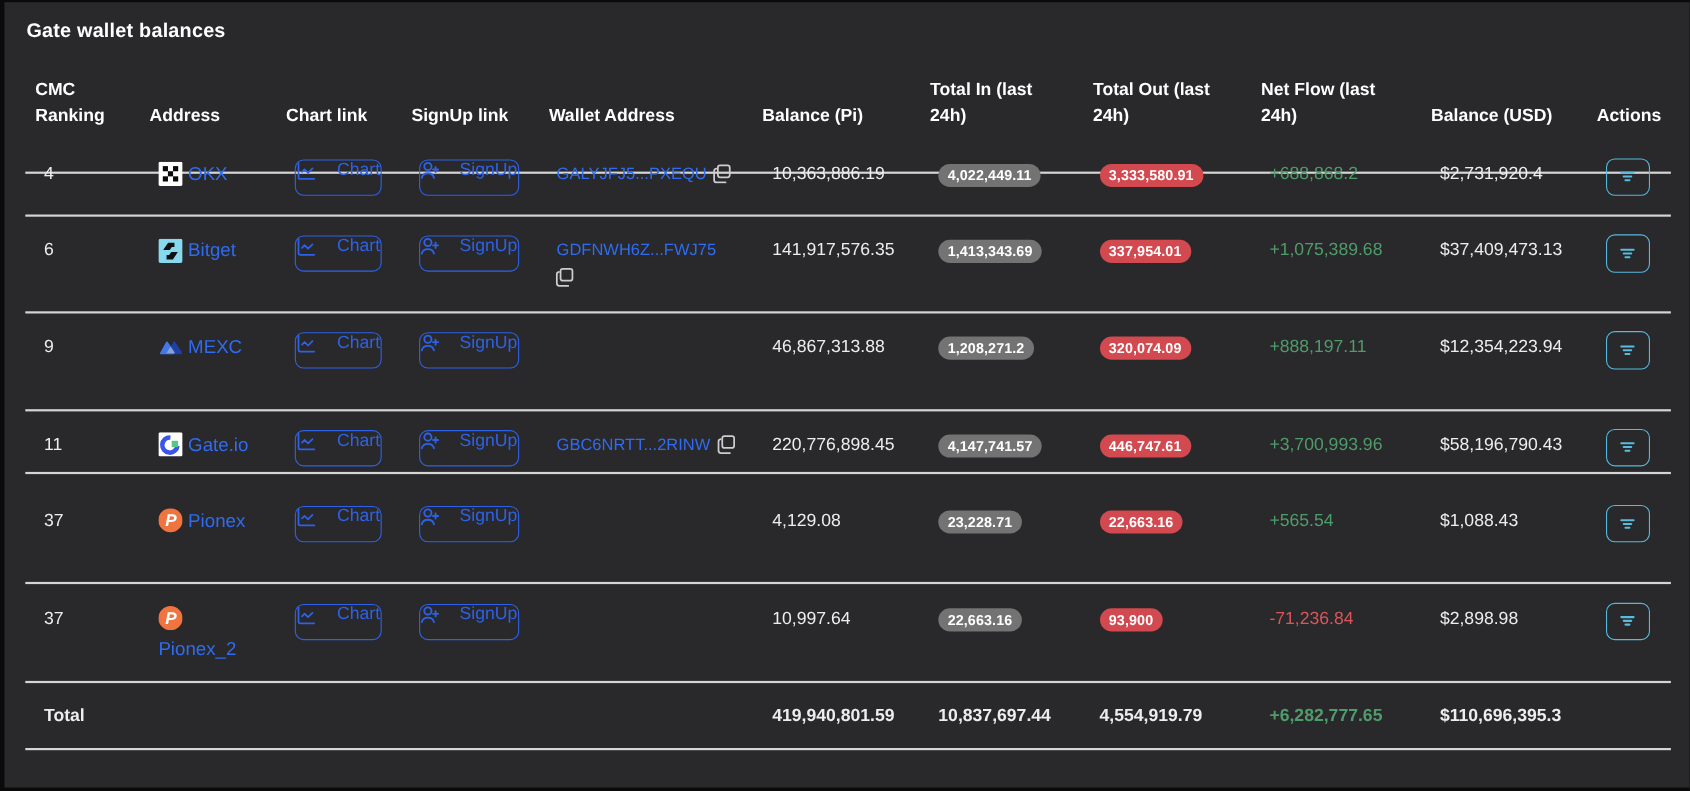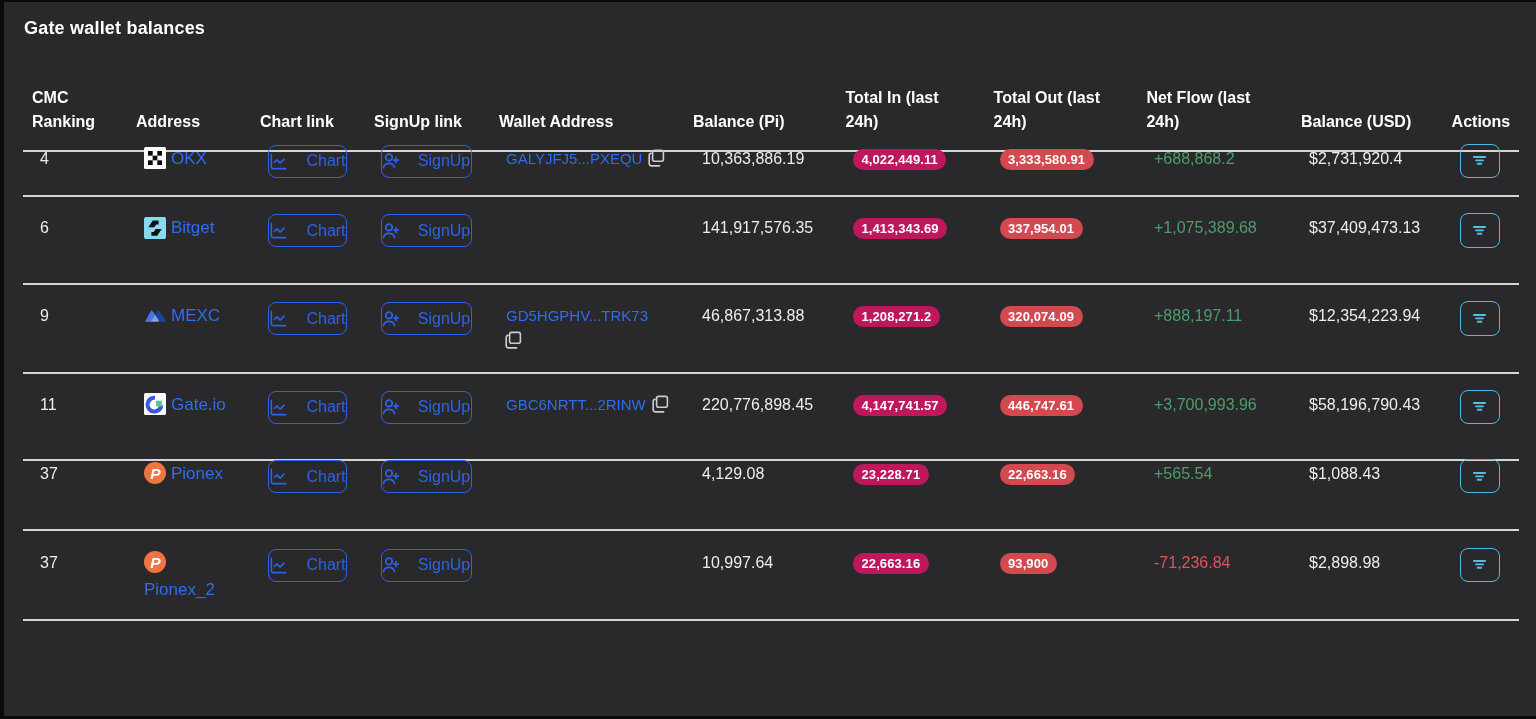--- a/index.html
+++ b/index.html
@@ -6,33 +6,33 @@
 .title{position:absolute;left:20px;top:15.5px;font-size:18px;font-weight:700;color:#fff;line-height:21px;letter-spacing:.2px}
 .row{position:absolute;left:18.5px;width:1496px;border-bottom:2px solid #d5d5d5}
 .hcell{position:absolute;font-size:16px;font-weight:700;color:#fff;line-height:24px;white-space:pre-line}
 .h1{top:92px}.h2{top:68.4px}
 .cell{position:absolute;top:18px;font-size:16px;color:#ededed;line-height:26px;white-space:nowrap}
 .blue{color:#2f6cf1}
 .addr{font-size:15px}
 .xflex{display:flex;align-items:center;gap:5px}
 .exn{font-size:17px}
 .xflex svg{margin-top:-1px;flex:none}
-.btn{position:absolute;top:17.3px;height:33px;border:1.5px solid #2d62e8;border-radius:8px;color:#2d62e8;font-size:16px;display:flex;align-items:center;justify-content:center;gap:18px;background:transparent}
+.btn{position:absolute;top:17.3px;height:33px;border:1.5px solid #2d62e8;border-radius:8px;color:#2d62e8;font-size:16px;display:flex;justify-content:center;gap:18px;background:transparent}
 .pill{position:absolute;top:21px;height:21px;border-radius:10.5px;color:#fff;font-size:13px;font-weight:700;display:flex;align-items:center;padding:0 8.5px;letter-spacing:.1px}
-.pg{background:#be185d}.pr{background:#d2494f}
+.pg{background:#737373}.pr{background:#d2494f}
 .tg{color:#4f9c6b}.tr{color:#d9565a}
 .ibtn{position:absolute;left:1437px;top:16px;width:40px;height:34.5px;border:1.5px solid #53b9de;border-radius:8px;display:flex;align-items:center;justify-content:center}
 .copy2{margin-top:2px;margin-left:-2px}
 .bold{font-weight:700}
 .exw svg{display:block}
 .exw .nm2{display:block;margin-top:4px;line-height:26px}
 </style></head><body>
 <div class="panel">
 <div class="title">Gate wallet balances</div>
-<div class="row" style="top:16px;height:134px">
+<div class="row" style="top:0;height:156px">
 <div class="hcell h2" style="left:9.5px">CMC
 Ranking</div>
 <div class="hcell h1" style="left:113.5px">Address</div>
 <div class="hcell h1" style="left:237.5px">Chart link</div>
 <div class="hcell h1" style="left:351.5px">SignUp link</div>
 <div class="hcell h1" style="left:476.5px">Wallet Address</div>
 <div class="hcell h1" style="left:670.5px">Balance (Pi)</div>
 <div class="hcell h2" style="left:823.0px">Total In (last
 24h)</div>
 <div class="hcell h2" style="left:971.1px">Total Out (last
@@ -110,20 +110,24 @@
       </div>
 <div class="btn" style="left:358.0px;width:91px">
         <svg width="18" height="18" viewBox="0 0 17 17" fill="none" stroke="#2d62e8" stroke-width="1.6" stroke-linecap="round" stroke-linejoin="round">
           <circle cx="6.6" cy="5.1" r="3.1"></circle>
           <path d="M1.4 14.7 a5.3 4.8 0 0 1 10.4 0"></path>
           <path d="M13.2 5.4 v4.4"></path>
           <path d="M11 7.6 h4.4"></path>
         </svg>
         <span>SignUp</span>
       </div>
+<div class="cell" style="left:483.5px"><span class="blue addr">GDFNWH6Z...FWJ75</span><div class="copy2"><svg width="18" height="18" viewBox="0 0 18 18" fill="none" stroke="#cdcdcd" stroke-width="1.6" stroke-linecap="round" stroke-linejoin="round">
+            <rect x="5.6" y="1.4" width="10.8" height="10.8" rx="2"></rect>
+            <path d="M12.6 16.9 H4.5 a2.3 2.3 0 0 1 -2.3 -2.3 V6.5 a2.3 2.3 0 0 1 1.95 -2.27"></path>
+          </svg></div></div>
 <div class="cell" style="left:679.5px">141,917,576.35</div>
 <div class="pill pg" style="left:830.5px">1,413,343.69</div>
 <div class="pill pr" style="left:977.0px">337,954.01</div>
 <div class="cell tg" style="left:1131.5px">+1,075,389.68</div>
 <div class="cell" style="left:1286.5px">$37,409,473.13</div>
 <div class="ibtn">
         <svg width="19" height="19" viewBox="0 0 19 19" fill="none" stroke="#58bce0" stroke-width="1.9" stroke-linecap="round">
           <path d="M3.9 6h11.2"></path>
           <path d="M6.1 9.4h6.8"></path>
           <path d="M7.7 12.8h3.6"></path>
@@ -149,38 +153,34 @@
       </div>
 <div class="btn" style="left:358.0px;width:91px">
         <svg width="18" height="18" viewBox="0 0 17 17" fill="none" stroke="#2d62e8" stroke-width="1.6" stroke-linecap="round" stroke-linejoin="round">
           <circle cx="6.6" cy="5.1" r="3.1"></circle>
           <path d="M1.4 14.7 a5.3 4.8 0 0 1 10.4 0"></path>
           <path d="M13.2 5.4 v4.4"></path>
           <path d="M11 7.6 h4.4"></path>
         </svg>
         <span>SignUp</span>
       </div>
-<div class="cell" style="left:483.5px"><span class="blue addr">GD5HGPHV...TRK73</span><div class="copy2"><svg width="18" height="18" viewBox="0 0 18 18" fill="none" stroke="#cdcdcd" stroke-width="1.6" stroke-linecap="round" stroke-linejoin="round">
-            <rect x="5.6" y="1.4" width="10.8" height="10.8" rx="2"></rect>
-            <path d="M12.6 16.9 H4.5 a2.3 2.3 0 0 1 -2.3 -2.3 V6.5 a2.3 2.3 0 0 1 1.95 -2.27"></path>
-          </svg></div></div>
 <div class="cell" style="left:679.5px">46,867,313.88</div>
 <div class="pill pg" style="left:830.5px">1,208,271.2</div>
 <div class="pill pr" style="left:977.0px">320,074.09</div>
 <div class="cell tg" style="left:1131.5px">+888,197.11</div>
 <div class="cell" style="left:1286.5px">$12,354,223.94</div>
 <div class="ibtn">
         <svg width="19" height="19" viewBox="0 0 19 19" fill="none" stroke="#58bce0" stroke-width="1.9" stroke-linecap="round">
           <path d="M3.9 6h11.2"></path>
           <path d="M6.1 9.4h6.8"></path>
           <path d="M7.7 12.8h3.6"></path>
         </svg>
       </div>
 </div>
-<div class="row" style="top:371.6px;height:87px">
+<div class="row" style="top:371.6px;height:57px">
 <div class="cell" style="left:17.5px">11</div>
 <div class="cell xflex" style="left:121.5px">
         <svg width="22" height="22" viewBox="0 0 22 22">
           <rect width="22" height="22" rx="1.5" fill="#fff"></rect>
           <path d="M10.9 4.7 A6.9 6.9 0 1 0 17.3 12.2" fill="none" stroke="#3b55e6" stroke-width="4.1"></path>
           <rect x="12.1" y="7.7" width="5.8" height="5.8" fill="#57c788"></rect>
         </svg>
         <span class="blue exn">Gate.io</span>
       </div>
 <div class="btn" style="left:245.5px;width:79px">
@@ -288,12 +288,20 @@
 <div class="cell tr" style="left:1131.5px">-71,236.84</div>
 <div class="cell" style="left:1286.5px">$2,898.98</div>
 <div class="ibtn">
         <svg width="19" height="19" viewBox="0 0 19 19" fill="none" stroke="#58bce0" stroke-width="1.9" stroke-linecap="round">
           <path d="M3.9 6h11.2"></path>
           <path d="M6.1 9.4h6.8"></path>
           <path d="M7.7 12.8h3.6"></path>
         </svg>
       </div>
 </div>
+<div class="row" style="top:619.3px;height:61.2px">
+<div class="cell bold" style="left:17.5px;top:17px">Total</div>
+<div class="cell bold" style="left:679.5px;top:17px">419,940,801.59</div>
+<div class="cell bold" style="left:830.5px;top:17px">10,837,697.44</div>
+<div class="cell bold" style="left:977.0px;top:17px">4,554,919.79</div>
+<div class="cell bold tg" style="left:1131.5px;top:17px">+6,282,777.65</div>
+<div class="cell bold" style="left:1286.5px;top:17px">$110,696,395.3</div>
+</div>
 </div>
 </body></html>

